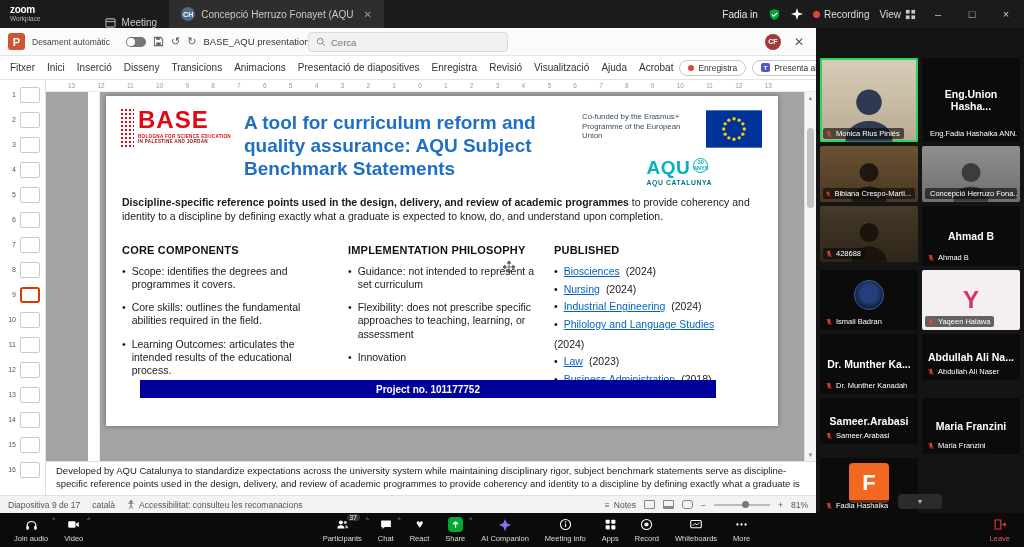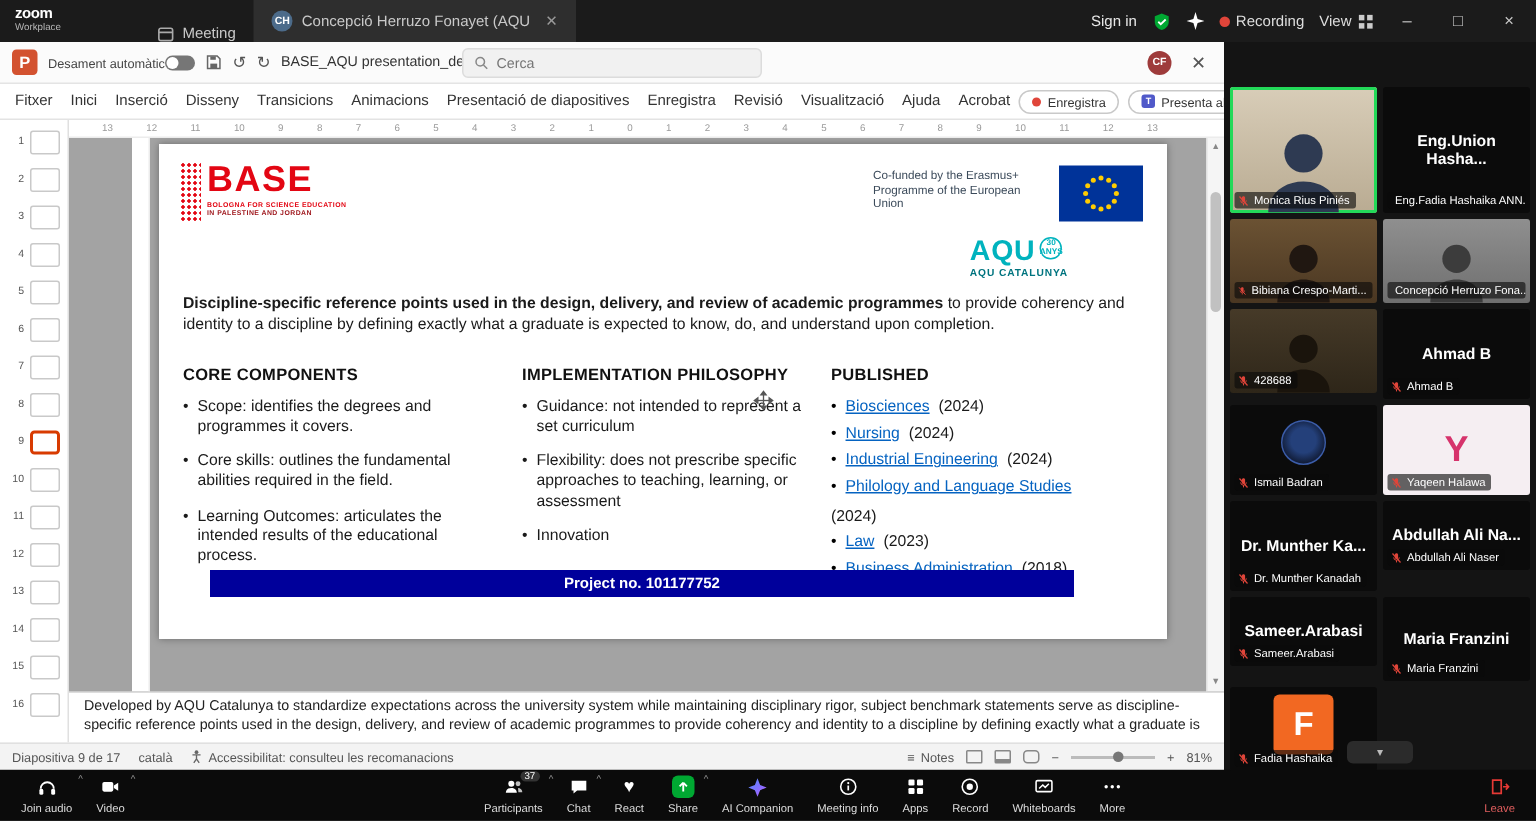--- a/index.html
+++ b/index.html
@@ -24,21 +24,21 @@
   .viewwrap { display:flex; align-items:center; gap:4px; font-size:10px; color:#ddd; }
   .winbtn { width:24px; text-align:center; font-size:11px; color:#c9c9c9; }
 
   
   .main { display:flex; height:485px; }
 
   
   .ppt { width:816px; background:#fff; display:flex; flex-direction:column; }
   .ppt-titlebar { height:28px; background:#fbfbfb; border-bottom:1px solid #e4e4e4; display:flex; align-items:center; gap:7px; padding:0 8px; position:relative; }
   .ppt-logo { width:17px; height:17px; border-radius:3px; background:#d35230; color:#fff; font-size:11px; font-weight:bold; display:flex; align-items:center; justify-content:center; }
-  .autosave { display:flex; align-items:flex-end; gap:0; font-size:8.5px; color:#444; }
+  .autosave { display:flex; align-items:flex-end; gap:16px; font-size:8.5px; color:#444; }
   .toggle { width:20px; height:10px; border-radius:5px; background:#767676; position:relative; }
   .toggle::after { content:""; position:absolute; left:1px; top:1px; width:8px; height:8px; border-radius:50%; background:#fff; }
   .qat-ic { font-size:11px; color:#555; }
   .doc-title { font-size:9.5px; color:#333; display:flex; align-items:center; gap:5px; white-space:nowrap; }
   .doc-mod { color:#888; }
   .caret { color:#777; font-size:7px; }
   .ppt-search { position:absolute; left:50%; top:4px; transform:translateX(-50%); width:200px; height:20px; background:#f1f1f1; border:1px solid #dcdcdc; border-radius:4px; display:flex; align-items:center; gap:5px; padding:0 7px; }
   .ppt-search input { border:none; outline:none; background:transparent; font-size:9.5px; color:#666; width:150px; font-family:inherit; }
   .ppt-tb-right { margin-left:auto; display:flex; align-items:center; gap:9px; }
   .cf-avatar { width:16px; height:16px; border-radius:50%; background:#9e3b3b; color:#fff; font-size:7px; font-weight:bold; display:flex; align-items:center; justify-content:center; }
@@ -154,21 +154,21 @@
           <line x1="1" y1="5" x2="11" y2="5" stroke="#aaa" stroke-width="1.2"></line>
         </svg>
       <span>Meeting</span>
     </div>
     <div class="tb-tab active">
       <span class="tab-avatar">CH</span>
       <span>Concepció Herruzo Fonayet (AQU</span>
       <span class="tab-close">✕</span>
     </div>
     <div class="zright">
-      <span class="signin">Sign in</span>
+      <span class="signin">Fadia in</span>
       <svg width="13" height="13" viewBox="0 0 14 14">
           <path d="M7 1l5 2v4c0 3-2.2 5.2-5 6-2.8-.8-5-3-5-6V3z" fill="#00a832"></path>
           <path d="M4.5 7l1.8 1.8L9.8 5.4" stroke="#fff" stroke-width="1.3" fill="none"></path>
         </svg>
       <svg width="12" height="12" viewBox="0 0 12 12">
           <path d="M6 0l1.4 4.6L12 6 7.4 7.4 6 12 4.6 7.4 0 6l4.6-1.4z" fill="#fff"></path>
         </svg>
       <div class="recwrap">
         <span class="recdot"></span>
         <span>Recording</span>
@@ -363,20 +363,21 @@
             <div class="slide">
               <div class="base-logo">
                 <div class="base-dots"></div>
                 <div class="base-text">
                   <div class="bt1">BASE</div>
                   <div class="bt2">BOLOGNA FOR SCIENCE EDUCATION</div>
                   <div class="bt3">IN PALESTINE AND JORDAN</div>
                 </div>
               </div>
 
+              <div class="slide-title">A tool for curriculum reform and quality assurance: AQU Subject Benchmark Statements</div>
 
               <div class="cofunded">Co-funded by the Erasmus+ Programme of the European Union</div>
               <svg class="euflag" width="56" height="38" viewBox="0 0 60 40">
                 <rect width="60" height="40" fill="#003399"></rect>
                 <g fill="#ffcc00">
                   <circle cx="30" cy="9" r="1.8"></circle>
                     <circle cx="35.5" cy="10.5" r="1.8"></circle>
                     <circle cx="39.5" cy="14.5" r="1.8"></circle>
                     <circle cx="41" cy="20" r="1.8"></circle>
                     <circle cx="39.5" cy="25.5" r="1.8"></circle>

